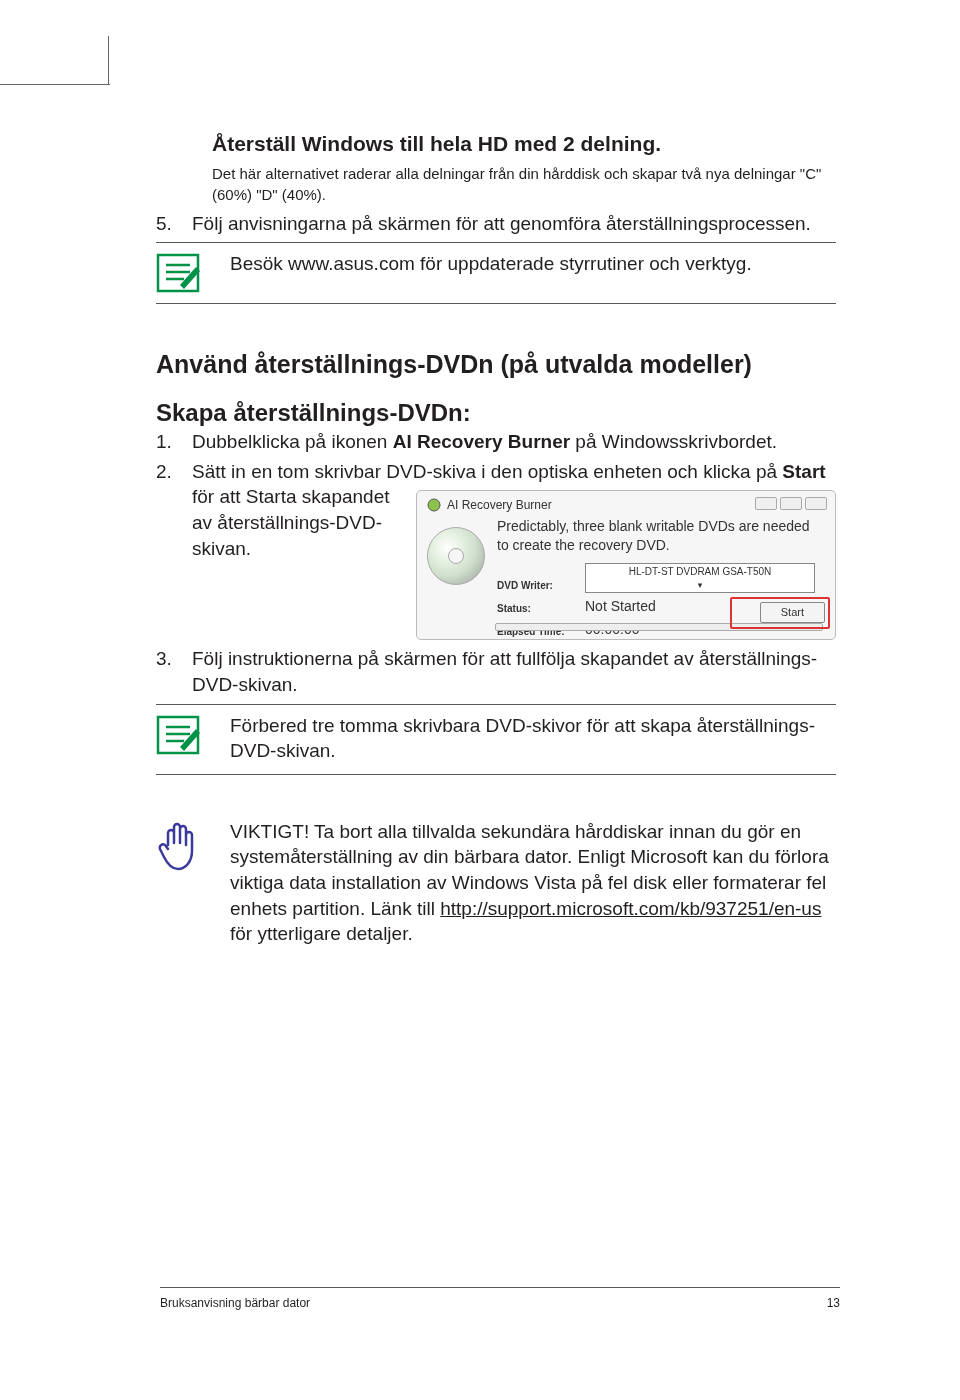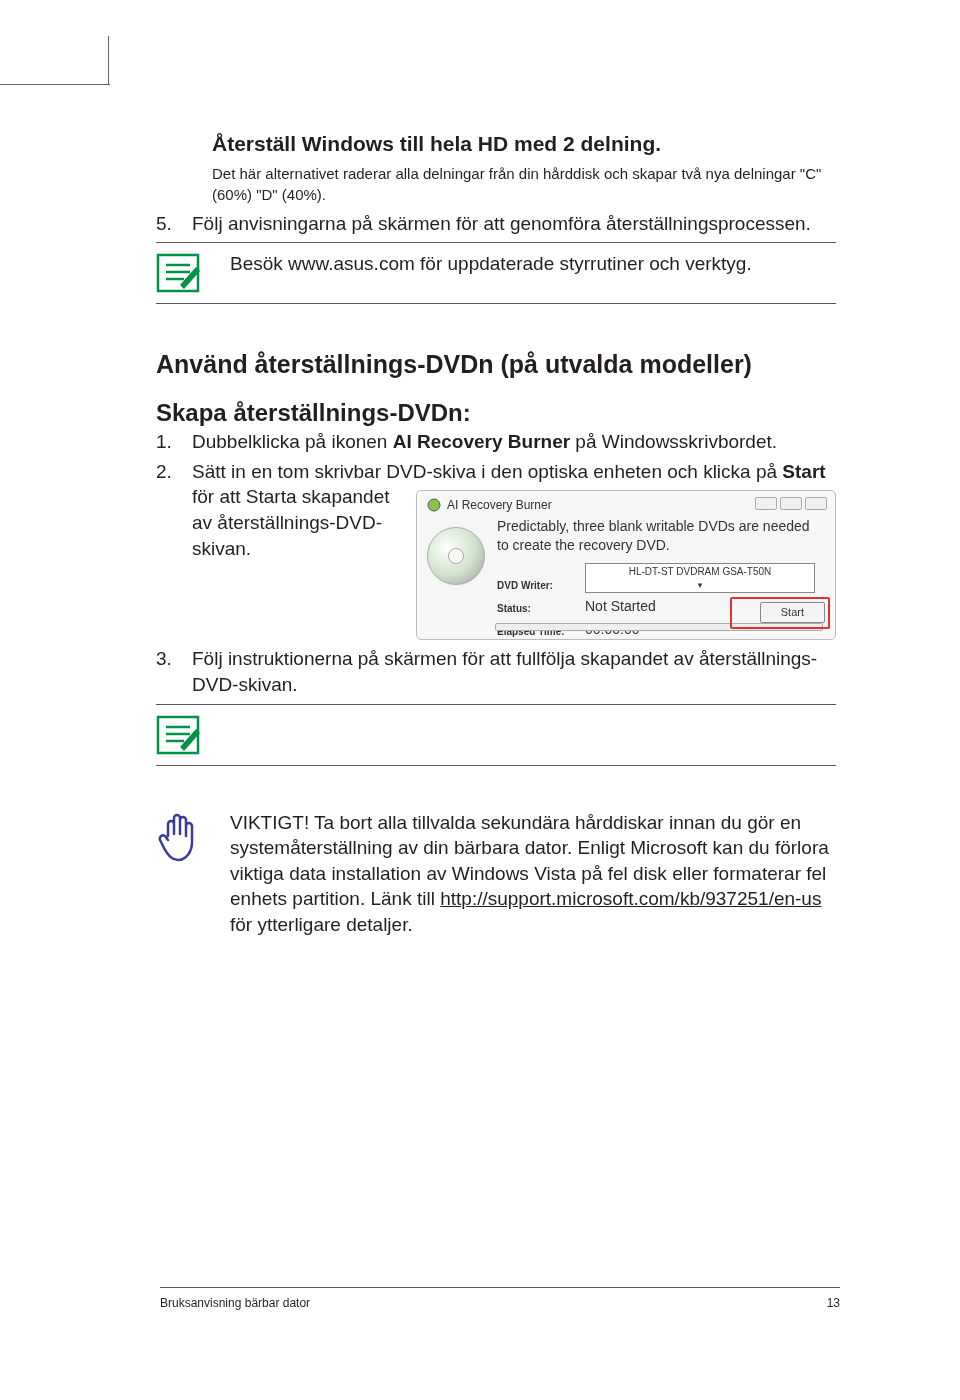--- a/index.html
+++ b/index.html
@@ -227,20 +227,21 @@
   <div class="callout">
     <div class="icon-slot">
       <svg class="note-icon" width="44" height="40" viewBox="0 0 44 40">
         <rect x="2" y="2" width="40" height="36" fill="none" stroke="#009247" stroke-width="2.5"></rect>
         <line x1="10" y1="12" x2="34" y2="12" stroke="#009247" stroke-width="2.5"></line>
         <line x1="10" y1="19" x2="34" y2="19" stroke="#009247" stroke-width="2.5"></line>
         <line x1="10" y1="26" x2="28" y2="26" stroke="#009247" stroke-width="2.5"></line>
         <path d="M24 32 L40 14 L44 18 L28 36 Z" fill="#009247"></path>
       </svg>
     </div>
+    <div class="ctext">Förbered tre tomma skrivbara DVD-skivor för att skapa återställnings-DVD-skivan.</div>
   </div>
 
   <div class="callout" style="border:none; margin-top:36px;">
     <div class="icon-slot">
       <svg class="hand-icon" width="44" height="52" viewBox="0 0 44 52">
         <path d="M12 24 v-12 a3 3 0 0 1 6 0 v10 M18 22 v-16 a3 3 0 0 1 6 0 v16 M24 22 v-14 a3 3 0 0 1 6 0 v14 M30 24 v-10 a3 3 0 0 1 6 0 v16 c0 10 -6 18 -14 18 c-6 0 -10 -4 -14 -12 l-4 -8 c-1 -3 2 -6 5 -4 l3 4" fill="none" stroke="#3b3b9e" stroke-width="2.5" stroke-linecap="round" stroke-linejoin="round"></path>
       </svg>
     </div>
     <div class="ctext">
       <span>VIKTIGT! Ta bort alla tillvalda sekundära hårddiskar innan du gör en systemåterställning av din bärbara dator. Enligt Microsoft kan du förlora viktiga data installation av Windows Vista på fel disk eller formaterar fel enhets partition. Länk till </span><u>http://support.microsoft.com/kb/937251/en-us</u><span> för ytterligare detaljer.</span>

